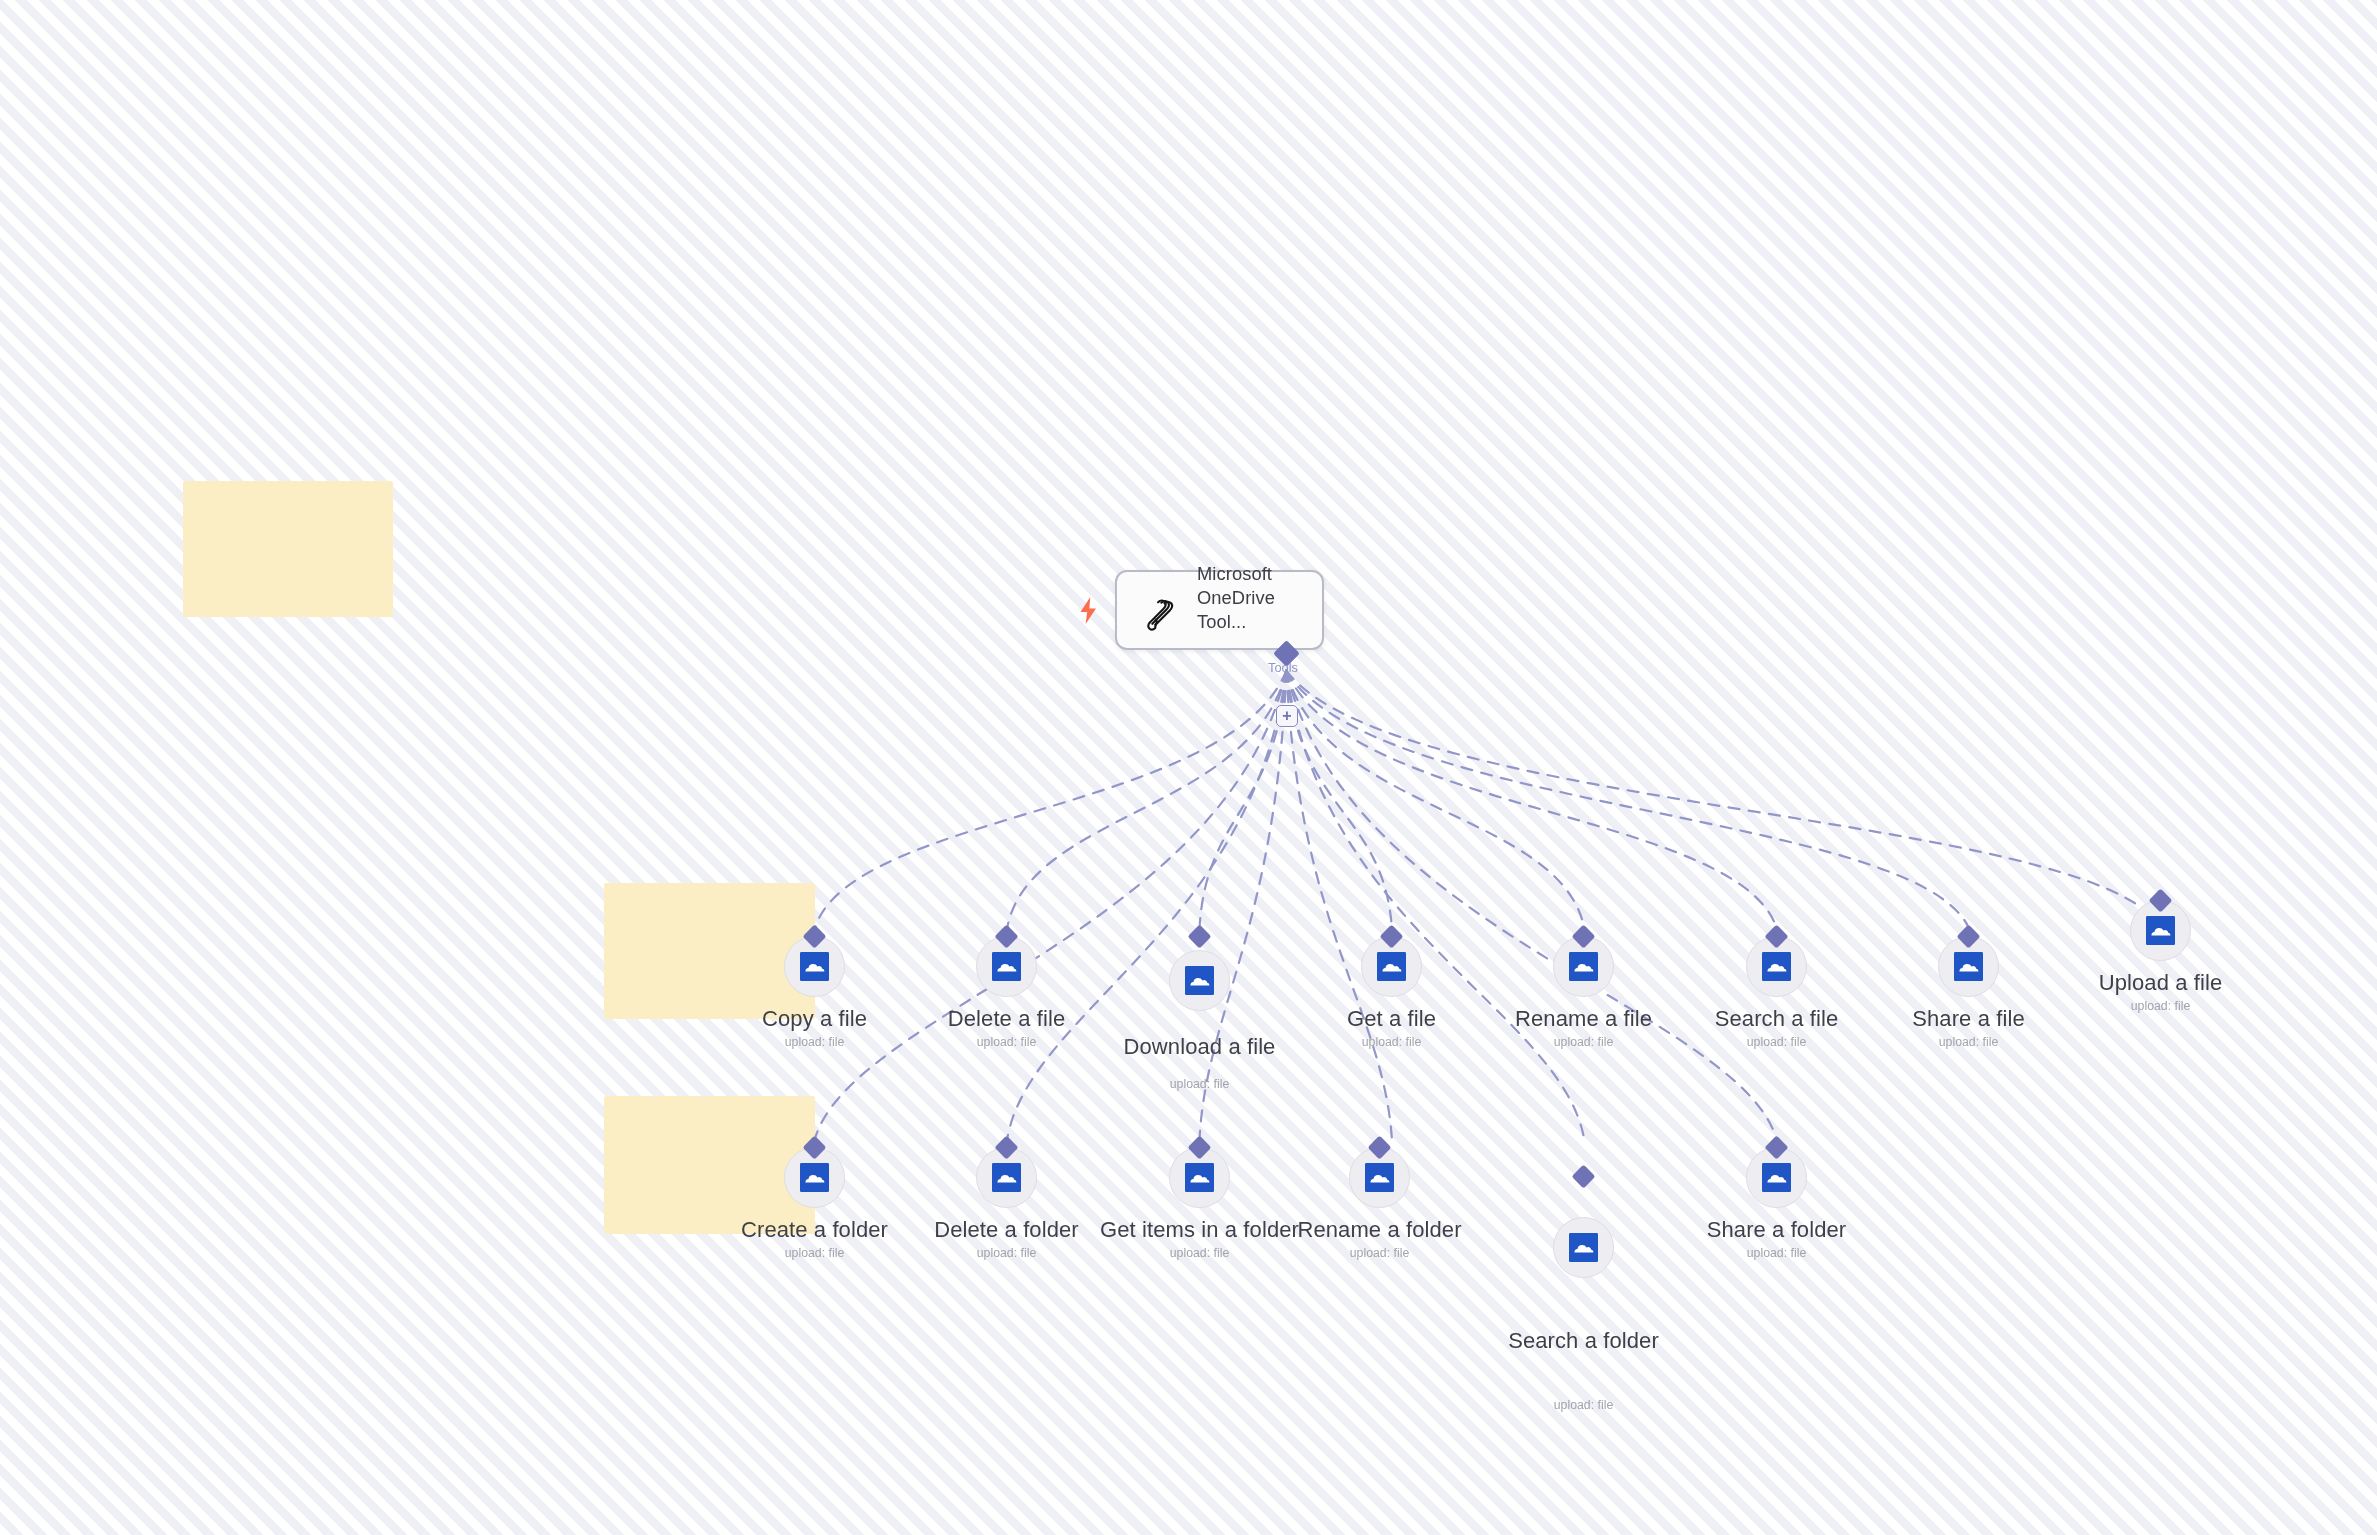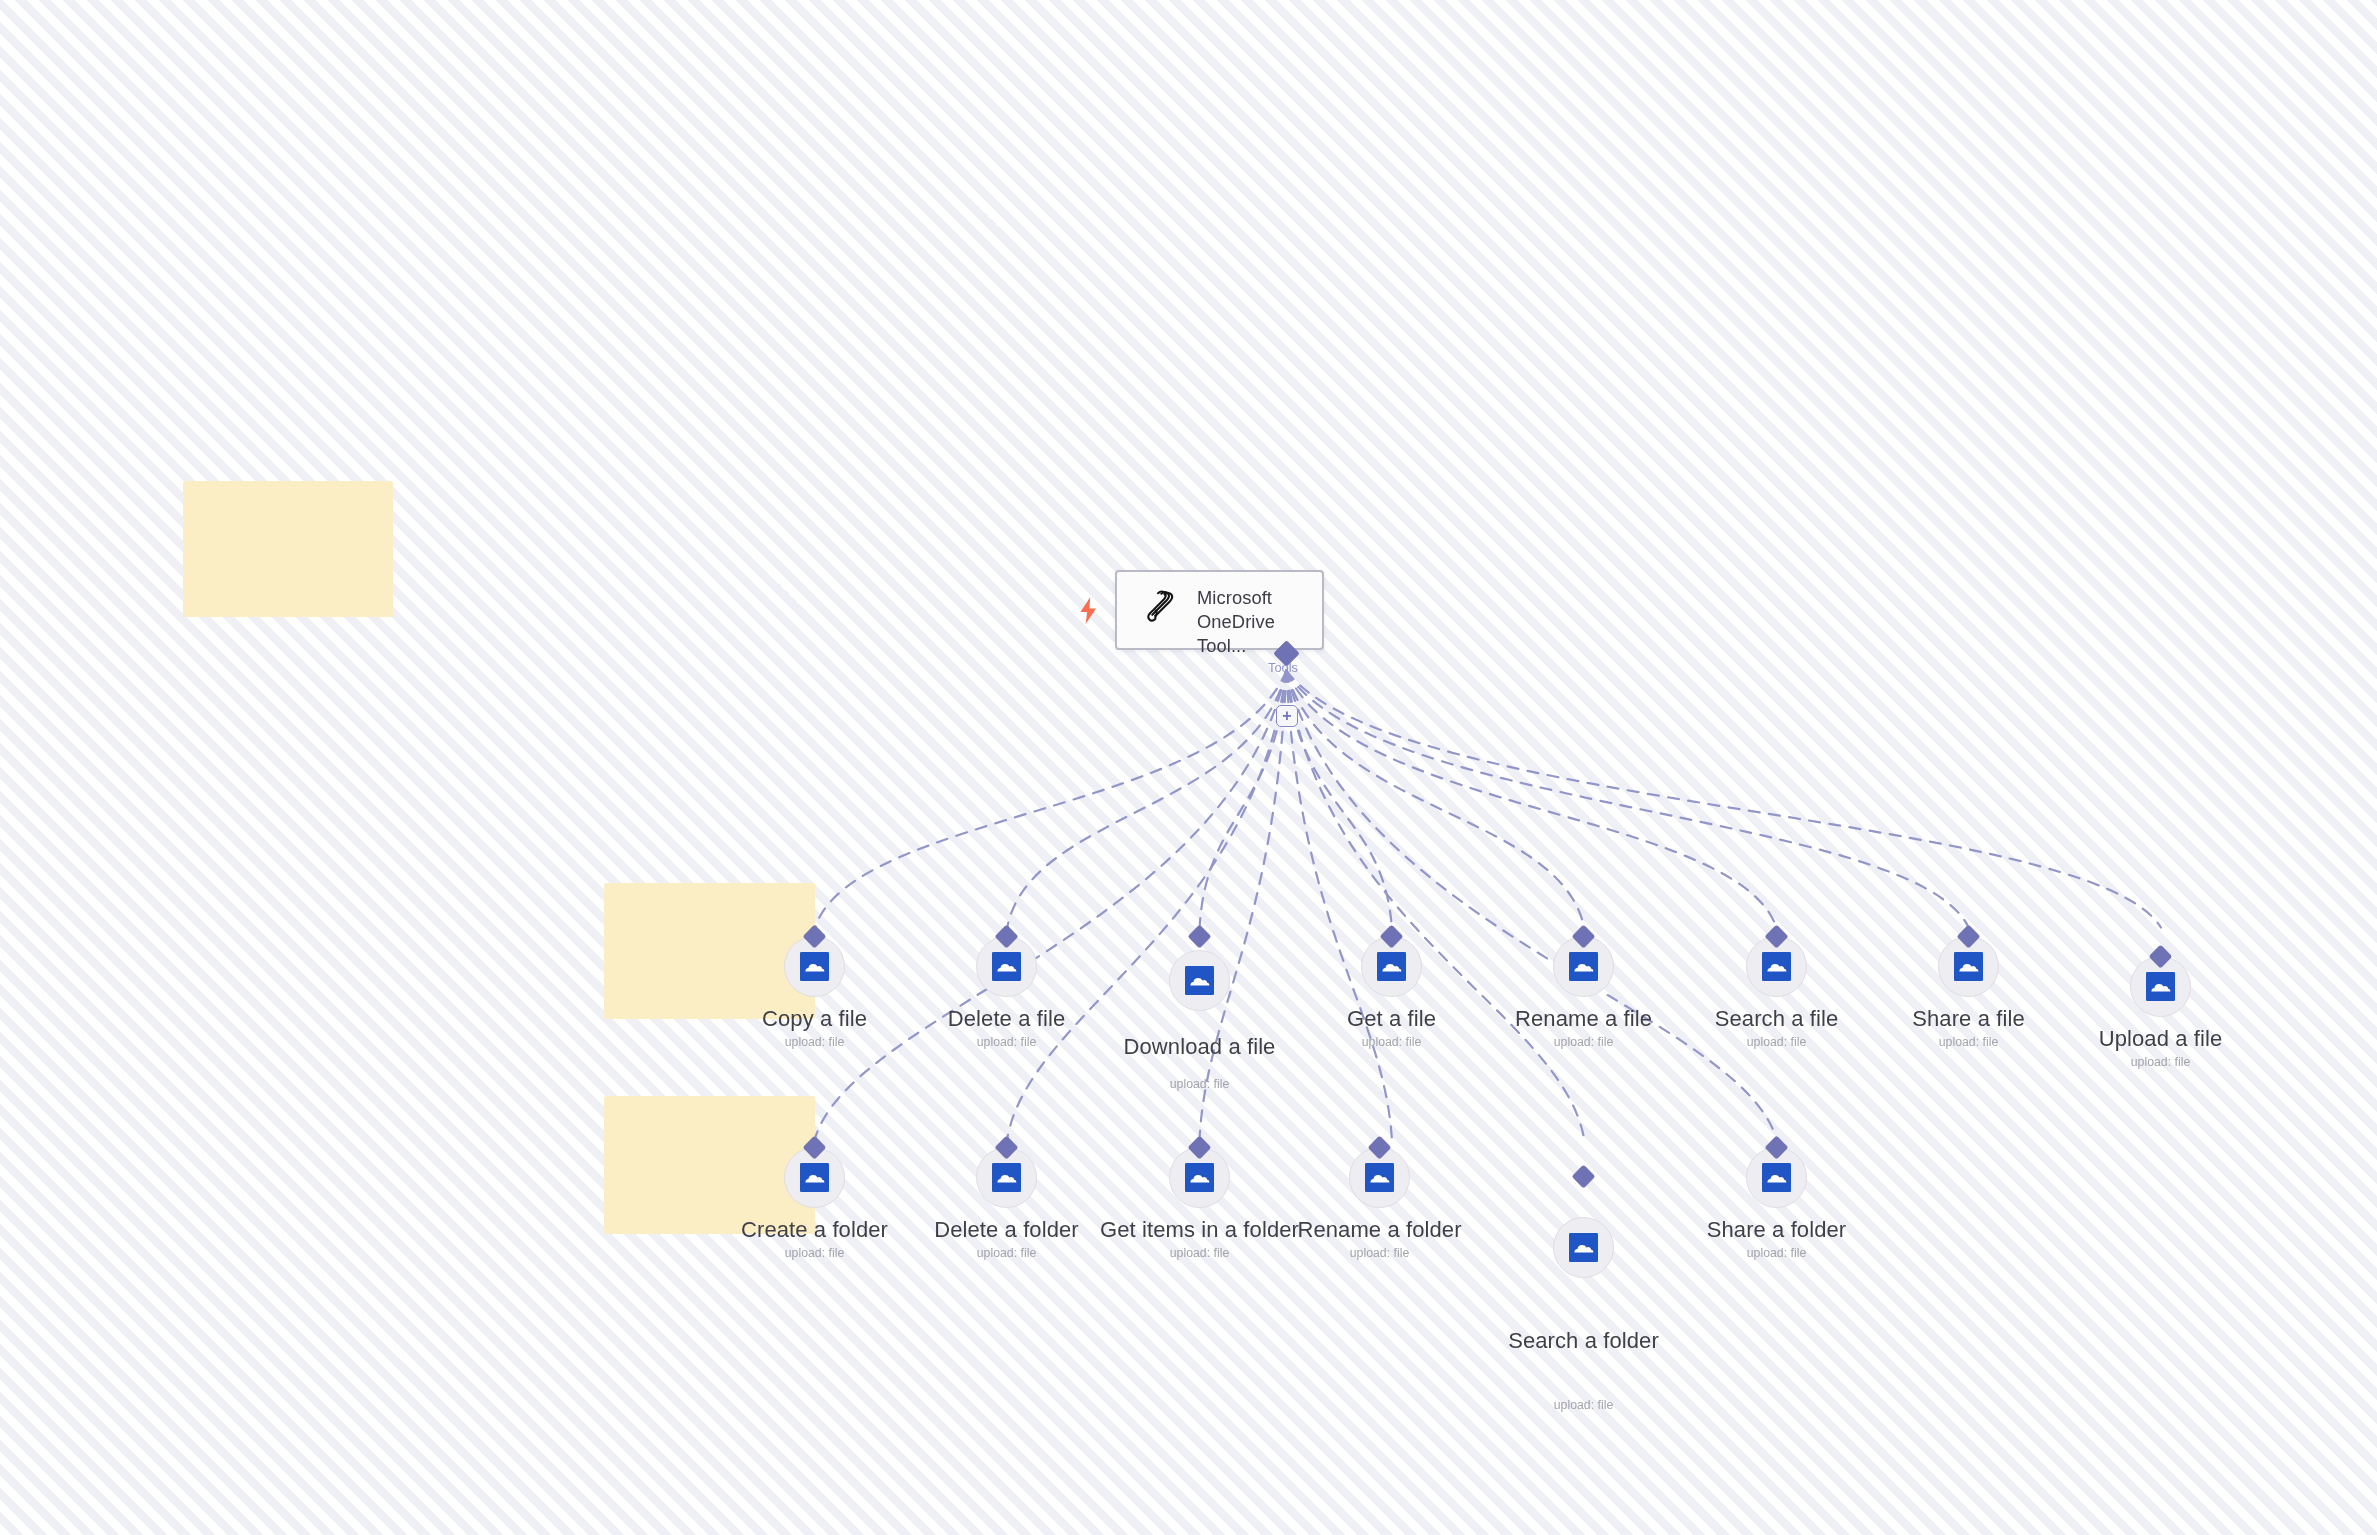--- a/index.html
+++ b/index.html
@@ -45,26 +45,26 @@
     stroke: #9296c9;
     stroke-width: 2.6;
     stroke-dasharray: 13 11;
     stroke-linecap: round;
   }
 
   
   .tool-card {
     position: absolute;
     display: flex;
-    align-items: flex-start;
+    align-items: flex-end;
     gap: 19px;
     box-sizing: border-box;
     background: #fbfbfc;
     border: 2.1px solid #b9bac6;
-    border-radius: 4px;
+    border-radius: 12px;
     padding: 13.6px 22px;
     box-shadow: 0 1.7px 4.3px rgba(40,40,70,0.07);
   }
   .tool-card-icon {
     flex: 0 0 auto;
     width: 39px;
     height: 39px;
     display: flex;
     align-items: center;
     justify-content: center;
@@ -290,21 +290,21 @@
         <div class="node-diamond"></div>
         <div class="node-circle">
           <svg class="onedrive-icon" viewBox="0 0 32 32" aria-hidden="true">
       <rect x="0" y="0" width="32" height="32" rx="1.5" fill="#1f55c4"></rect>
       <path d="M6 21.5 q0-3.4 3.3-3.8 q0.7-4.4 5.2-4.4 q3.3 0 4.8 2.7 q0.9-0.5 1.9-0.5 q2.9 0 3.4 2.9 q2.4 0.3 2.4 3.1 z" fill="#ffffff"></path>
     </svg>
         </div>
         <div class="node-label">Share a file</div>
         <div class="node-sub">upload: file</div>
       </div>
-      <div class="node" style="left: 2161px; top: 948px;">
+      <div class="node" style="left: 2161px; top: 892px;">
         <div class="node-diamond"></div>
         <div class="node-circle">
           <svg class="onedrive-icon" viewBox="0 0 32 32" aria-hidden="true">
       <rect x="0" y="0" width="32" height="32" rx="1.5" fill="#1f55c4"></rect>
       <path d="M6 21.5 q0-3.4 3.3-3.8 q0.7-4.4 5.2-4.4 q3.3 0 4.8 2.7 q0.9-0.5 1.9-0.5 q2.9 0 3.4 2.9 q2.4 0.3 2.4 3.1 z" fill="#ffffff"></path>
     </svg>
         </div>
         <div class="node-label">Upload a file</div>
         <div class="node-sub">upload: file</div>
       </div>

